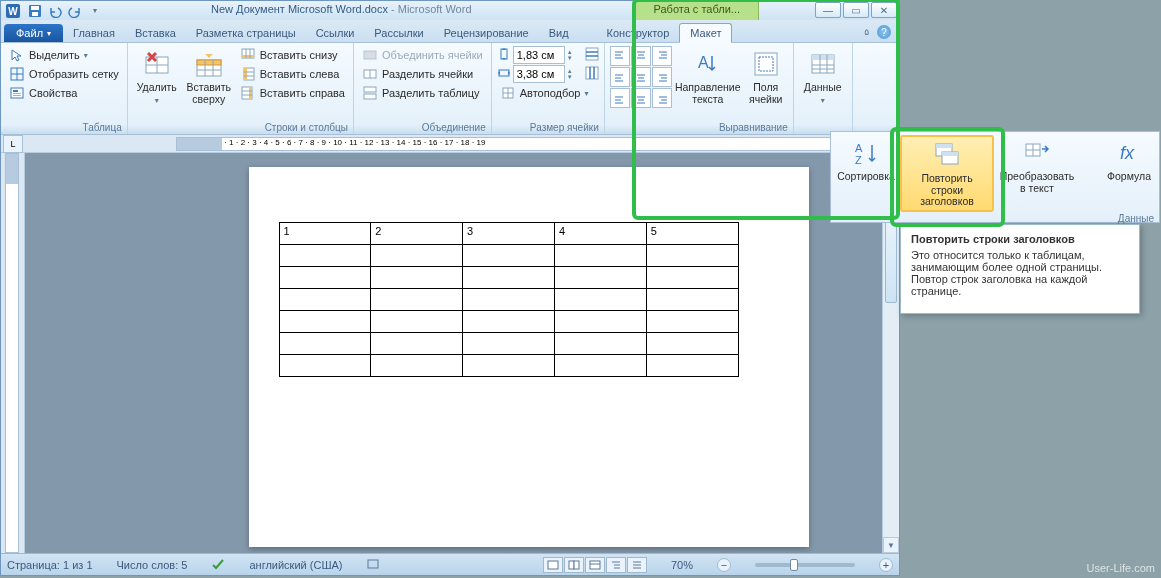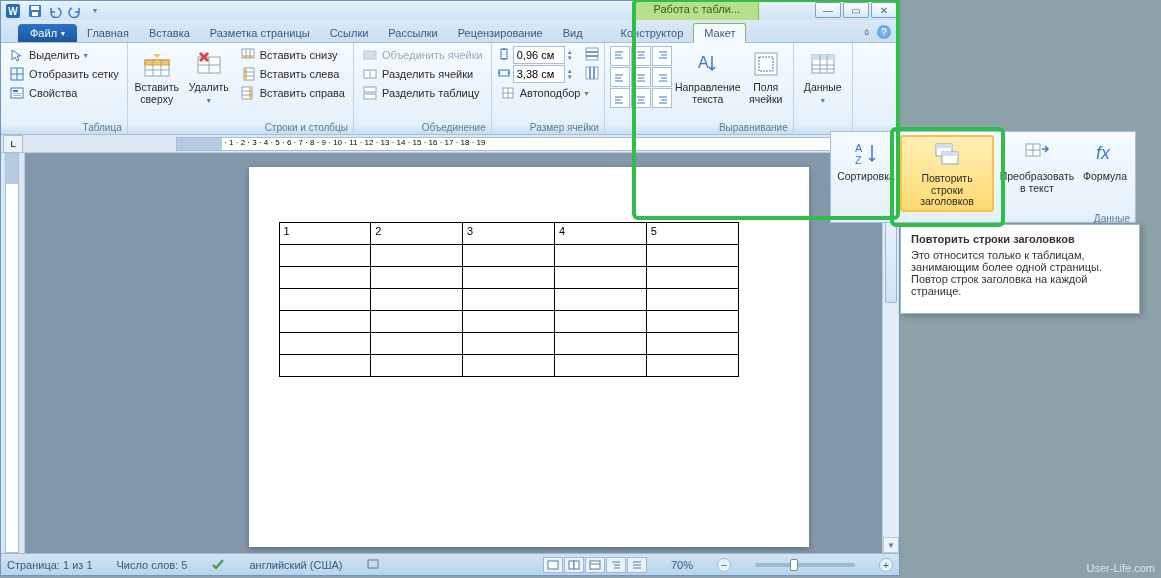--- a/index.html
+++ b/index.html
@@ -13,21 +13,21 @@
   .qat { display: flex; gap: 4px; margin-left: 2px; align-items:center; }
   .qat-btn { width: 16px; height: 16px; display:flex; align-items:center; justify-content:center; }
   .title-caption { position:absolute; left: 210px; top:2px; color: #335a87; }
   .title-app { color: #6f87a0; }
   .context-tab-title { position: absolute; right: 140px; top:0; height:19px; background: #b7e08a; padding: 2px 18px 0; font-size: 11px; color: #385a1c; border-radius: 0 0 0 0; border-left:1px solid #88b95b; border-right:1px solid #88b95b; }
   .winctrl { position:absolute; right:2px; top:1px; display:flex; gap:0; }
   .winctrl div { width:26px; height:16px; border:1px solid #7da4c6; border-radius:2px; display:flex; align-items:center; justify-content:center; font-size:10px; color:#4a6b8c; background:linear-gradient(#fff,#d7e9f6); margin-left:2px; }
 
   
   .tabs-row { height: 23px; display: flex; align-items: flex-end; background: linear-gradient(#dce9f5, #c9dff2); font-size: 11px; border-bottom:1px solid #a7c0d8; }
-  .file-tab { background: linear-gradient(#2c74c6, #1a56a0); color:#fff; padding: 3px 12px; border-radius: 4px 4px 0 0; margin-left:17px; display:flex; align-items:center; gap:4px; }
+  .file-tab { background: linear-gradient(#2c74c6, #1a56a0); color:#fff; padding: 3px 12px; border-radius: 4px 4px 0 0; margin-left:3px; display:flex; align-items:center; gap:4px; }
   .file-tab::after { content:"▾"; font-size:8px; }
   .tab { padding: 3px 10px; color:#3a5a7d; cursor:default; }
   .tab.maket { background:#f5fbff; border:1px solid #88b95b; border-bottom:1px solid #f5fbff; border-radius:3px 3px 0 0; margin-bottom:-1px; }
   .ribbon-help { margin-left:auto; padding:3px 8px; display:flex; gap:8px; align-items:center; }
   .help-circ { width:14px; height:14px; border-radius:50%; background:radial-gradient(#8cc5f0,#4a97d6); color:#fff; font-size:10px; display:flex; align-items:center; justify-content:center; }
 
   
   .ribbon { height: 92px; background: linear-gradient(#f5fbff, #e4f0fa 90%, #c9ddee); display:flex; font-size:11px; border-bottom:1px solid #a7c0d8; }
   .rgrp { border-right:1px solid #bed4e7; padding: 3px 5px 1px; display:flex; flex-direction:column; justify-content:space-between; }
   .rgrp-body { display:flex; gap:4px; align-items:flex-start; }
@@ -113,20 +113,25 @@
           </svg>
         </span>
       <span class="qat-btn">
           <svg width="14" height="14">
             <path d="M4 4 A5 5 0 1 0 11 8" stroke="#3a7bc4" fill="none" stroke-width="1.5"></path>
             <path d="M11 4 L11 8 L7 8" stroke="#3a7bc4" fill="none" stroke-width="1.5"></path>
           </svg>
         </span>
       <span class="qat-btn" style="font-size:8px;color:#5a7a99;">▾</span>
     </div>
+    <div class="title-caption">
+      <span>New Документ Microsoft Word.docx</span>
+      <span class="title-app"> - </span>
+      <span class="title-app">Microsoft Word</span>
+    </div>
     <div class="context-tab-title">Работа с табли...</div>
     <div class="winctrl">
       <div>—</div>
       <div>▭</div>
       <div>✕</div>
     </div>
   </div>
 
   <div class="tabs-row">
     <div class="file-tab">Файл</div>
@@ -184,40 +189,40 @@
         </div>
       </div>
       <div class="rgrp-title">Таблица</div>
     </div>
 
     <div class="rgrp">
       <div class="rgrp-body">
         <div class="big-btn">
           <span class="ico">
               <svg width="30" height="30">
+                <rect x="4" y="8" width="22" height="16" fill="#fff" stroke="#8aa6bd"></rect>
+                <line x1="4" y1="16" x2="26" y2="16" stroke="#8aa6bd"></line>
+                <line x1="15" y1="8" x2="15" y2="24" stroke="#8aa6bd"></line>
+                <path d="M6 4 L14 12 M14 4 L6 12" stroke="#d64545" stroke-width="3"></path>
+              </svg>
+            </span>
+          <span class="lbl dd">Удалить</span>
+        </div>
+        <div class="big-btn">
+          <span class="ico">
+              <svg width="30" height="30">
                 <rect x="3" y="11" width="24" height="16" fill="#fff" stroke="#8aa6bd"></rect>
                 <rect x="3" y="11" width="24" height="5" fill="#f5c36a" stroke="#d59a2c"></rect>
                 <line x1="3" y1="21" x2="27" y2="21" stroke="#8aa6bd"></line>
                 <line x1="11" y1="11" x2="11" y2="27" stroke="#8aa6bd"></line>
                 <line x1="19" y1="11" x2="19" y2="27" stroke="#8aa6bd"></line>
                 <path d="M15 9 L11 5 L19 5 Z" fill="#f5c36a"></path>
               </svg>
             </span>
           <span class="lbl">Вставить сверху</span>
-        </div>
-        <div class="big-btn">
-          <span class="ico">
-              <svg width="30" height="30">
-                <rect x="4" y="8" width="22" height="16" fill="#fff" stroke="#8aa6bd"></rect>
-                <line x1="4" y1="16" x2="26" y2="16" stroke="#8aa6bd"></line>
-                <line x1="15" y1="8" x2="15" y2="24" stroke="#8aa6bd"></line>
-                <path d="M6 4 L14 12 M14 4 L6 12" stroke="#d64545" stroke-width="3"></path>
-              </svg>
-            </span>
-          <span class="lbl dd">Удалить</span>
         </div>
         <div class="small-stack">
           <div class="small-btn">
             <span class="ico">
                 <svg width="14" height="14">
                   <rect x="1" y="1" width="12" height="9" fill="#fff" stroke="#8aa6bd"></rect>
                   <rect x="1" y="7" width="12" height="3" fill="#f5c36a"></rect>
                   <line x1="5" y1="1" x2="5" y2="10" stroke="#8aa6bd"></line>
                   <line x1="9" y1="1" x2="9" y2="10" stroke="#8aa6bd"></line>
                 </svg>
@@ -287,21 +292,21 @@
 
     <div class="rgrp">
       <div class="rgrp-body">
         <div class="small-stack">
           <div class="sz-row">
             <span class="ico"><svg width="14" height="14">
                   <rect x="4" y="2" width="6" height="10" fill="none" stroke="#3a7bc4"></rect>
                   <path d="M7 1 L5 3 L9 3 Z M7 13 L5 11 L9 11 Z" fill="#3a7bc4"></path>
                 </svg></span>
             <div class="sz-input">
-                <span>0,96 см</span>
+                <span>1,83 см</span>
               </div>
             <div class="sz-spin">
                 <span>▲</span>
                 <span>▼</span>
               </div>
             <span class="ico" style="margin-left:4px;"><svg width="14" height="14">
                   <rect x="1" y="1" width="12" height="12" fill="#fff" stroke="#8aa6bd"></rect>
                   <line x1="1" y1="5" x2="13" y2="5" stroke="#3a7bc4" stroke-width="1.5"></line>
                   <line x1="1" y1="9" x2="13" y2="9" stroke="#3a7bc4" stroke-width="1.5"></line>
                 </svg></span>
@@ -630,21 +635,21 @@
         <span class="ico">
             <svg width="28" height="28">
               <rect x="3" y="5" width="14" height="12" fill="#fff" stroke="#8aa6bd"></rect>
               <line x1="3" y1="11" x2="17" y2="11" stroke="#8aa6bd"></line>
               <line x1="10" y1="5" x2="10" y2="17" stroke="#8aa6bd"></line>
               <path d="M19 10 L25 10 M22 7 L25 10 L22 13" stroke="#3a7bc4" fill="none" stroke-width="1.5"></path>
             </svg>
           </span>
         <span class="lbl">Преобразовать в текст</span>
       </div>
-      <div class="big-btn" style="width:50px;">
+      <div class="big-btn" style="width:50px;margin-left:24px;">
         <span class="ico">
             <svg width="28" height="28">
               <text x="5" y="20" font-size="18" font-style="italic" fill="#3a7bc4" font-family="Times">fx</text>
             </svg>
           </span>
         <span class="lbl">Формула</span>
       </div>
     </div>
     <div class="rgrp-title">Данные</div>
   </div>

